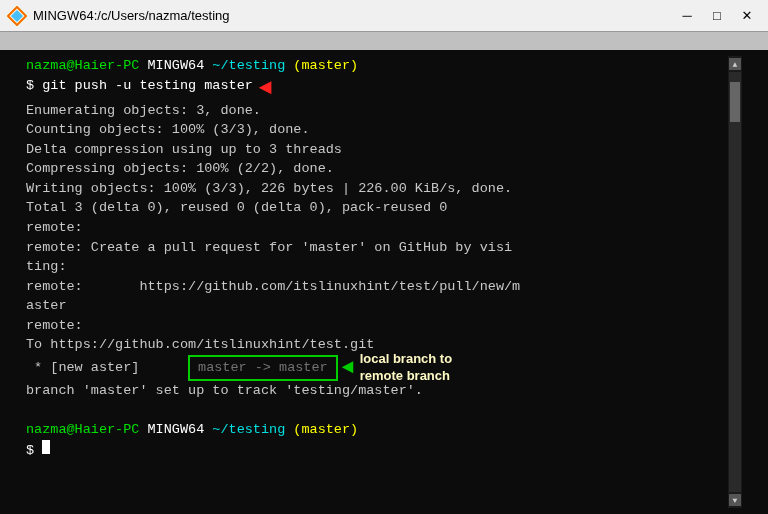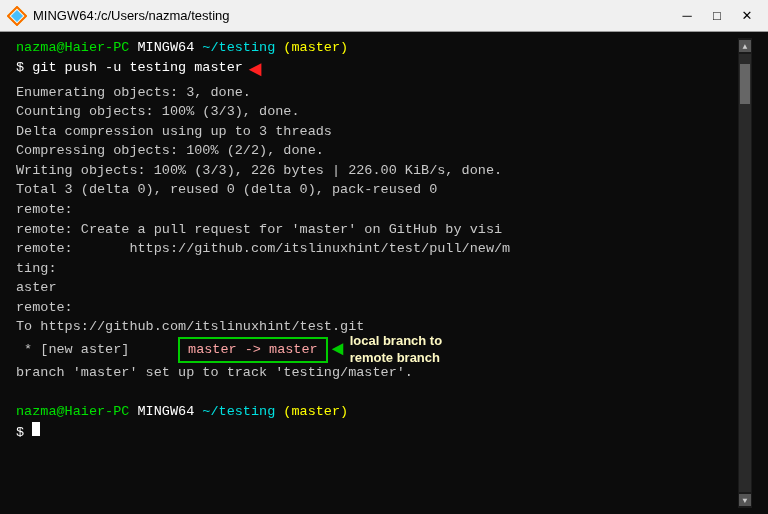--- a/index.html
+++ b/index.html
@@ -52,24 +52,25 @@
       display: flex;
       align-items: center;
       justify-content: center;
       font-family: Arial, sans-serif;
     }
 
     
     .terminal {
       flex: 1;
       background: #0c0c0c;
-      padding: 6px 16px;
+      padding: 6px 26px;
       overflow: hidden;
       position: relative;
       display: flex;
+      margin-top: 18px;
     }
     .terminal-content {
       flex: 1;
       overflow: hidden;
     }
     .scrollbar {
       width: 14px;
       background: #1a1a1a;
       display: flex;
       flex-direction: column;
@@ -163,29 +164,29 @@
     </div>
 
     <div class="line">Enumerating objects: 3, done.</div>
     <div class="line">Counting objects: 100% (3/3), done.</div>
     <div class="line">Delta compression using up to 3 threads</div>
     <div class="line">Compressing objects: 100% (2/2), done.</div>
     <div class="line">Writing objects: 100% (3/3), 226 bytes | 226.00 KiB/s, done.</div>
     <div class="line">Total 3 (delta 0), reused 0 (delta 0), pack-reused 0</div>
     <div class="line">remote: </div>
     <div class="line">remote: Create a pull request for 'master' on GitHub by visi</div>
+    <div class="line">ting:</div>
     <div class="line">remote:       https://github.com/itslinuxhint/test/pull/new/m</div>
-    <div class="line">ting:</div>
     <div class="line">aster</div>
     <div class="line">remote: </div>
     <div class="line">To https://github.com/itslinuxhint/test.git</div>
 
     <div style="position:relative; height:26px; display:flex; align-items:center;">
       <span class="line"> * [new aster]      </span>
-      <span style="border: 2px solid #00cc00; padding: 1px 8px; color:#fca5a5; font-size:13.5px; line-height:1.45; font-family:'Courier New',Courier,monospace; white-space:pre;">master -&gt; master</span>
+      <span style="border: 2px solid #00cc00; padding: 1px 8px; color:#737373; font-size:13.5px; line-height:1.45; font-family:'Courier New',Courier,monospace; white-space:pre;">master -&gt; master</span>
 
       <span style="color:#00cc00; font-size:20px; margin-left:4px; font-weight:bold;">◄</span>
 
       <span style="color:#fef9c3; font-family:Segoe UI,Arial,sans-serif; font-size:13px; font-weight:bold; margin-left:6px; line-height:1.3; white-space:pre;">local branch to
 remote branch</span>
     </div>
 
     <div class="line">branch 'master' set up to track 'testing/master'.</div>
 
     <div class="line">&nbsp;</div>

